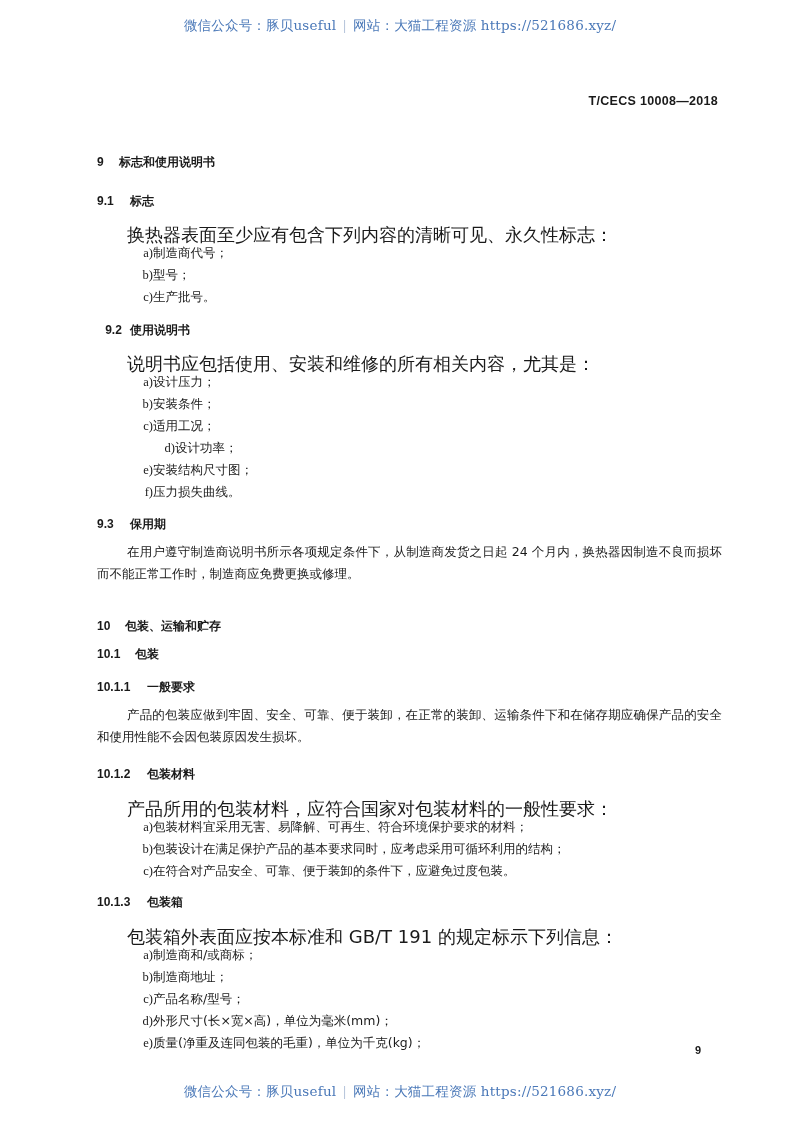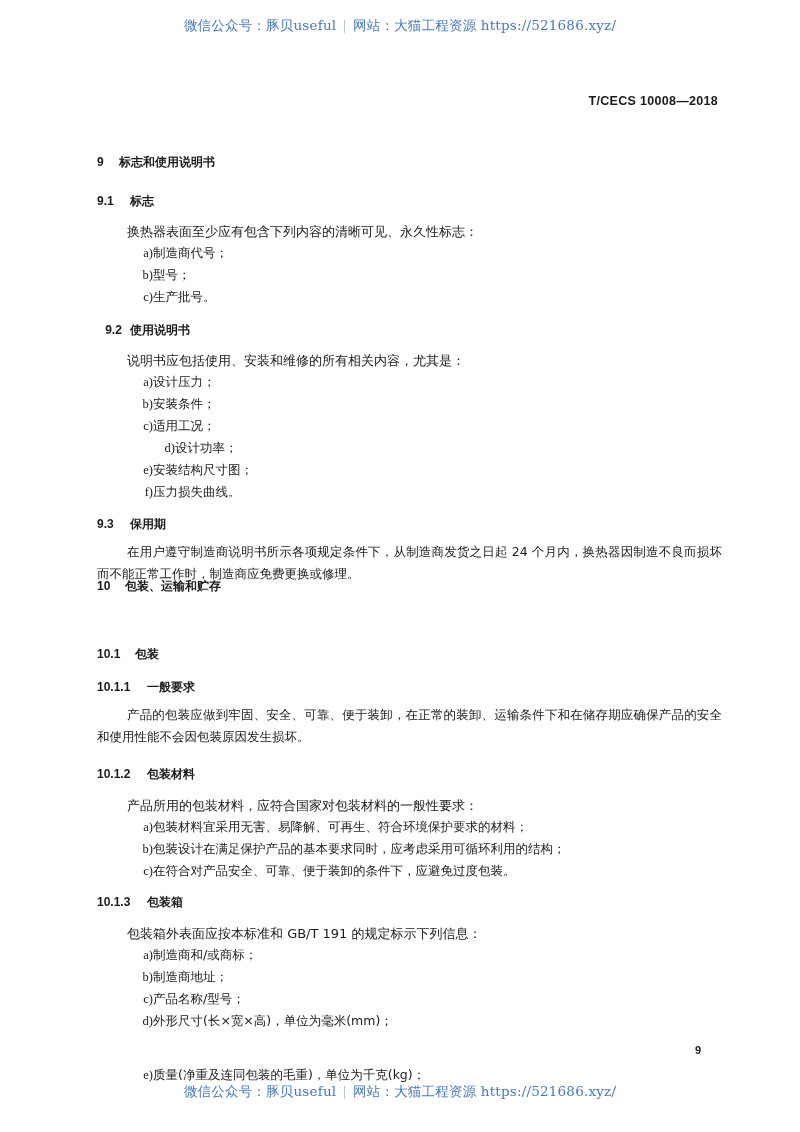--- a/index.html
+++ b/index.html
@@ -26,21 +26,21 @@
     font-family: "Liberation Sans", "DejaVu Sans", sans-serif;
     font-weight: bold; font-size: 11px;
   }
   .h {
     position: absolute; left: 97px;
     font-family: "DejaVu Sans", "Liberation Sans", sans-serif;
     font-weight: bold; font-size: 12px; white-space: nowrap;
   }
   .h .num { display: inline-block; font-family: "Liberation Sans", sans-serif; }
   .p {
-    position: absolute; left: 127px; font-size: 13px; white-space: nowrap;
+    position: absolute; left: 127px; font-size: 18px; white-space: nowrap;
     font-family: "DejaVu Sans", "Liberation Sans", sans-serif;
   }
   .li {
     position: absolute; left: 127px; font-size: 12.5px; white-space: nowrap;
     font-family: "DejaVu Sans", "Liberation Sans", sans-serif;
     text-align: right;
   }
   .li .mk { display: inline-block; width: 26px; font-family: "Liberation Serif", serif; }
   .para {
     position: absolute; left: 97px; width: 625px; font-size: 12.5px;
@@ -78,21 +78,21 @@
 <div class="li" style="top:418px;"><span class="mk">c)</span><span>适用工况；</span></div>
 <div class="li" style="top:440px;margin-left:22px;"><span class="mk">d)</span><span>设计功率；</span></div>
 <div class="li" style="top:462px;"><span class="mk">e)</span><span>安装结构尺寸图；</span></div>
 <div class="li" style="top:484px;"><span class="mk">f)</span><span>压力损失曲线。</span></div>
 
 <div class="h" style="top:516px;">
   <span class="num" style="width:33px;">9.3</span><span>保用期</span>
 </div>
 <div class="para" style="top:541px;">在用户遵守制造商说明书所示各项规定条件下，从制造商发货之日起 24 个月内，换热器因制造不良而损坏而不能正常工作时，制造商应免费更换或修理。</div>
 
-<div class="h" style="top:578px;">
+<div class="h" style="top:618px;">
   <span class="num" style="width:28px;">10</span><span>包装、运输和贮存</span>
 </div>
 
 <div class="h" style="top:646px;">
   <span class="num" style="width:38px;">10.1</span><span>包装</span>
 </div>
 
 <div class="h" style="top:679px;">
   <span class="num" style="width:50px;">10.1.1</span><span>一般要求</span>
 </div>
@@ -107,19 +107,19 @@
 <div class="li" style="top:863px;"><span class="mk">c)</span><span>在符合对产品安全、可靠、便于装卸的条件下，应避免过度包装。</span></div>
 
 <div class="h" style="top:894px;">
   <span class="num" style="width:50px;">10.1.3</span><span>包装箱</span>
 </div>
 <div class="p" style="top:925px;">包装箱外表面应按本标准和 GB/T 191 的规定标示下列信息：</div>
 <div class="li" style="top:947px;"><span class="mk">a)</span><span>制造商和/或商标；</span></div>
 <div class="li" style="top:969px;"><span class="mk">b)</span><span>制造商地址；</span></div>
 <div class="li" style="top:991px;"><span class="mk">c)</span><span>产品名称/型号；</span></div>
 <div class="li" style="top:1013px;"><span class="mk">d)</span><span>外形尺寸(长×宽×高)，单位为毫米(mm)；</span></div>
-<div class="li" style="top:1067px;"><span class="mk">e)</span><span>质量(净重及连同包装的毛重)，单位为千克(kg)；</span></div>
+<div class="li" style="top:1035px;"><span class="mk">e)</span><span>质量(净重及连同包装的毛重)，单位为千克(kg)；</span></div>
 
 <div class="page-num">9</div>
 
 <div class="watermark wm-bottom">
   <span>微信公众号：豚贝useful</span><span class="sep">|</span><span>网站：大猫工程资源 https://521686.xyz/</span>
 </div>
 
 </body></html>

